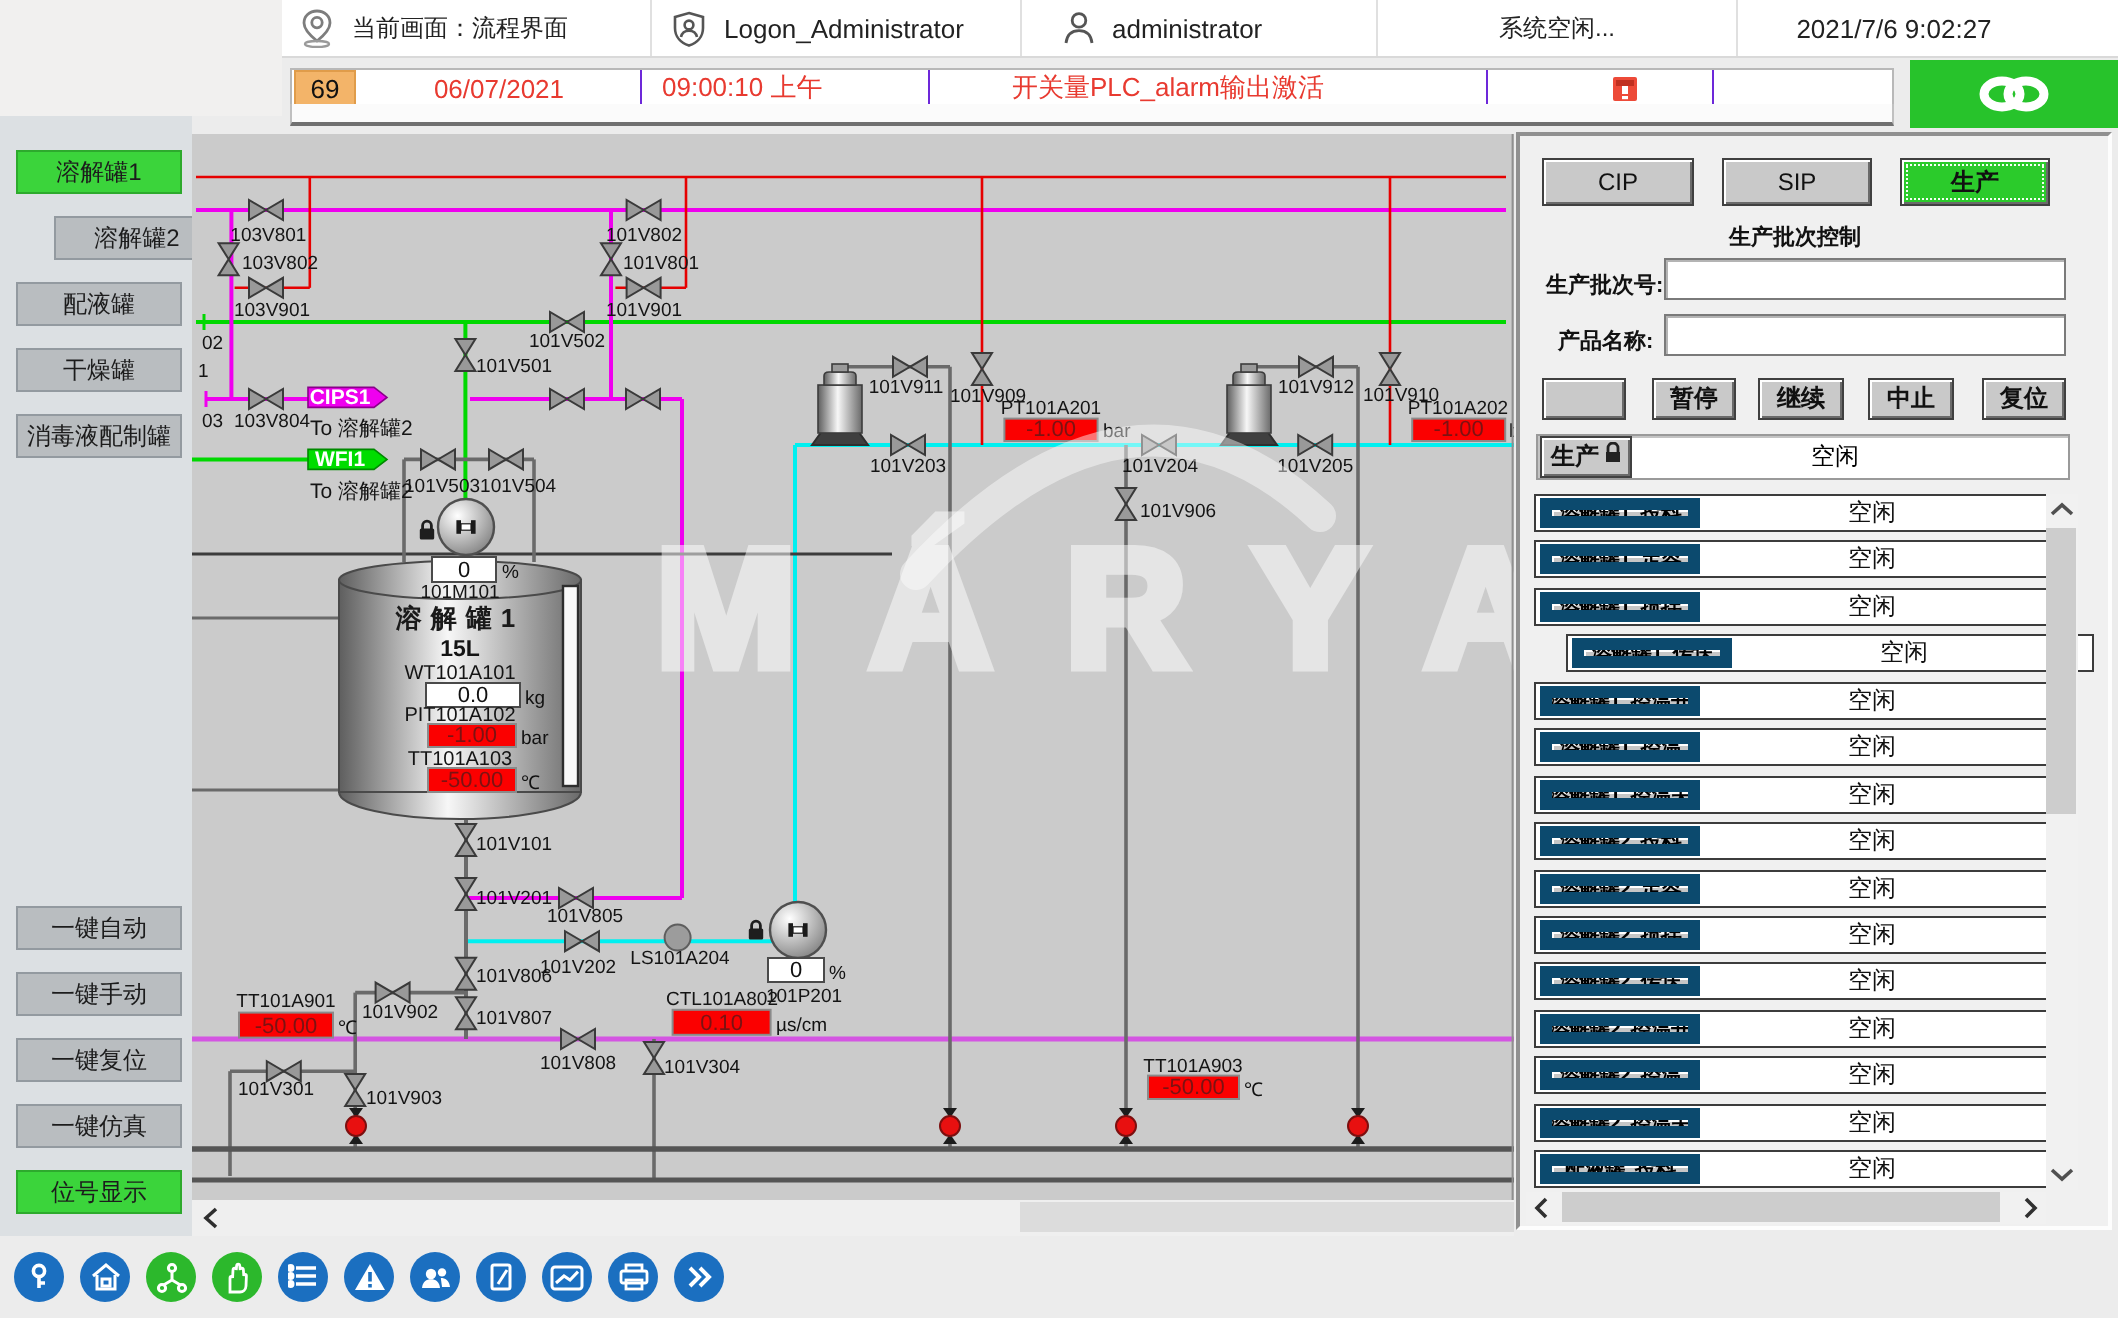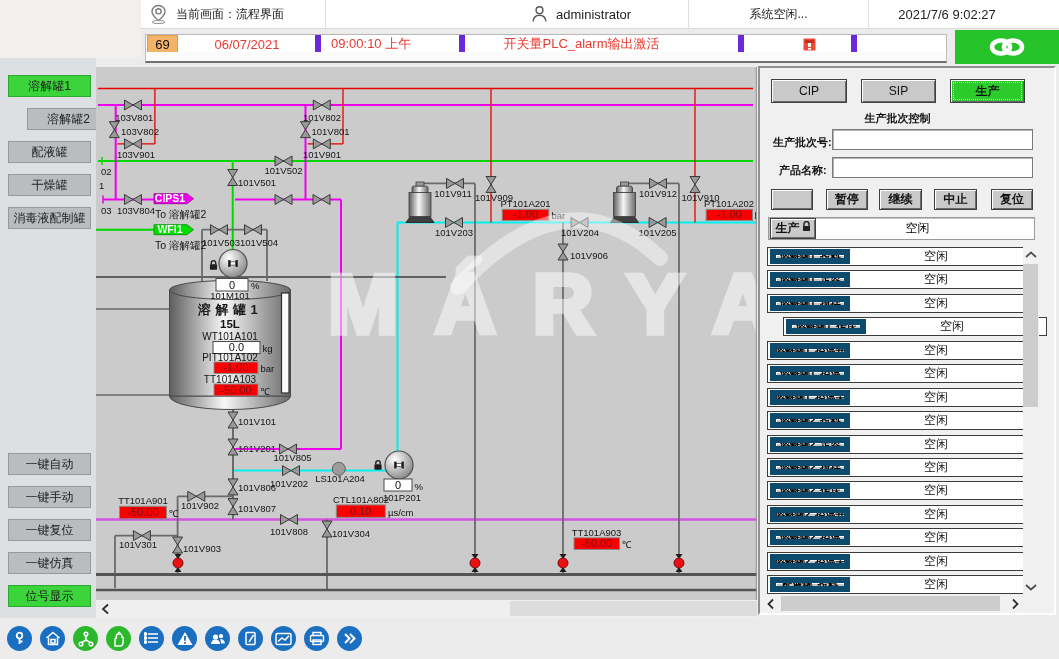--- a/index.html
+++ b/index.html
@@ -6,21 +6,21 @@
 html,body { width:1059px; height:659px; overflow:hidden; font-family:"Liberation Sans", sans-serif; background:#ececec; }
 #root { position:relative; width:1059px; height:659px; }
 .abs { position:absolute; }
 
 #logo { left:0; top:0; width:141px; height:58px; background:#f1f0ef; }
 #hrow1 { left:141px; top:0; width:918px; height:29px; background:#fff; border-bottom:1px solid #d9d9d9; }
 .hcell { position:absolute; top:0; height:28px; border-right:1px solid #e0e0e0; display:flex; align-items:center; font-size:12px; color:#222; }
 
 #alarmwrap { left:145px; top:34px; width:802px; height:25px; background:#fff; border:1px solid #b8b8b8; }
 #alarmsub { left:145px; top:52px; width:802px; height:11px; background:#fbfbfb; border:1px solid #c0c0c0; border-top:none; border-bottom:2px solid #707070; }
-.acell { position:absolute; top:0; height:18px; display:flex; align-items:center; justify-content:center; font-size:13px; color:#e83a30; border-right:6px solid #6d28d9; }
+.acell { position:absolute; top:0; height:18px; display:flex; align-items:center; justify-content:center; font-size:13px; color:#e83a30; border-right:1px solid #6d28d9; }
 #connbtn { left:955px; top:30px; width:104px; height:34px; background:#27c32b; display:flex; align-items:center; justify-content:center; }
 
 #sidebar { left:0; top:58px; width:96px; height:560px; background:#dce0e3; }
 .sbtn { position:absolute; left:8px; width:83px; height:22px; background:#b9bdc0; border:1px solid #939aa0; color:#1c1c1c; font-size:12px; display:flex; align-items:center; justify-content:center; }
 .sbtn.green { background:#3bd43b; border-color:#2daa2d; }
 
 #panel { left:758px; top:66px; width:298px; height:549px; background:#f0f0f0; border:2px solid; border-color:#909090 #fdfdfd #fdfdfd #909090; }
 .btn3d { position:absolute; background:#c9c9c9; border:1px solid #404040; box-shadow:inset 1px 1px 0 #ffffff, inset -1px -1px 0 #6a6a6a; display:flex; align-items:center; justify-content:center; font-size:12px; font-weight:bold; color:#111; }
 .inpt { position:absolute; background:#fff; border:1px solid #7a7a7a; box-shadow:inset 1px 1px 0 #b4b4b4; }
 .plabel { position:absolute; font-size:11px; font-weight:bold; color:#111; }
@@ -41,20 +41,30 @@
   <div class="abs" id="hdrcells" style="left:0;top:0;width:1059px;height:29px;">
     <div class="hcell" style="left:141px; width:185px;">
       <svg style="margin-left:9px" width="17" height="20" viewBox="0 0 17 20">
           <g fill="none" stroke="#7d7d7d" stroke-width="1.4">
             <path d="M8.5 1.5 C4.6 1.5 2 4.3 2 7.5 C2 11 6 14.5 8.5 16.5 C11 14.5 15 11 15 7.5 C15 4.3 12.4 1.5 8.5 1.5 Z"></path>
             <circle cx="8.5" cy="7.3" r="2.6"></circle>
           </g>
           <ellipse cx="8.5" cy="18" rx="6" ry="1.5" fill="none" stroke="#9a9a9a" stroke-width="1.2"></ellipse>
         </svg>
       <span style="margin-left:9px">当前画面：流程界面</span>
+    </div>
+    <div class="hcell" style="left:326px; width:185px;">
+      <svg style="margin-left:9px" width="19" height="19" viewBox="0 0 19 19">
+          <g fill="none" stroke="#555" stroke-width="1.3">
+            <path d="M9.5 1.5 L16.5 3.5 L16.5 9 C16.5 13.5 13.5 16.5 9.5 17.8 C5.5 16.5 2.5 13.5 2.5 9 L2.5 3.5 Z"></path>
+            <circle cx="9.5" cy="7.5" r="2.2"></circle>
+            <path d="M5.5 13.5 C6 11.3 7.5 10.4 9.5 10.4 C11.5 10.4 13 11.3 13.5 13.5"></path>
+          </g>
+        </svg>
+      <span style="margin-left:8px; font-size:13px;">Logon_Administrator</span>
     </div>
     <div class="hcell" style="left:511px; width:178px;">
       <svg style="margin-left:20px" width="17" height="18" viewBox="0 0 17 18">
           <g fill="none" stroke="#555" stroke-width="1.4">
             <circle cx="8.5" cy="5.2" r="3.4"></circle>
             <path d="M2 16.5 C2.5 12.2 5 10.3 8.5 10.3 C12 10.3 14.5 12.2 15 16.5"></path>
           </g>
         </svg>
       <span style="margin-left:8px; font-size:13px;">administrator</span>
     </div>

